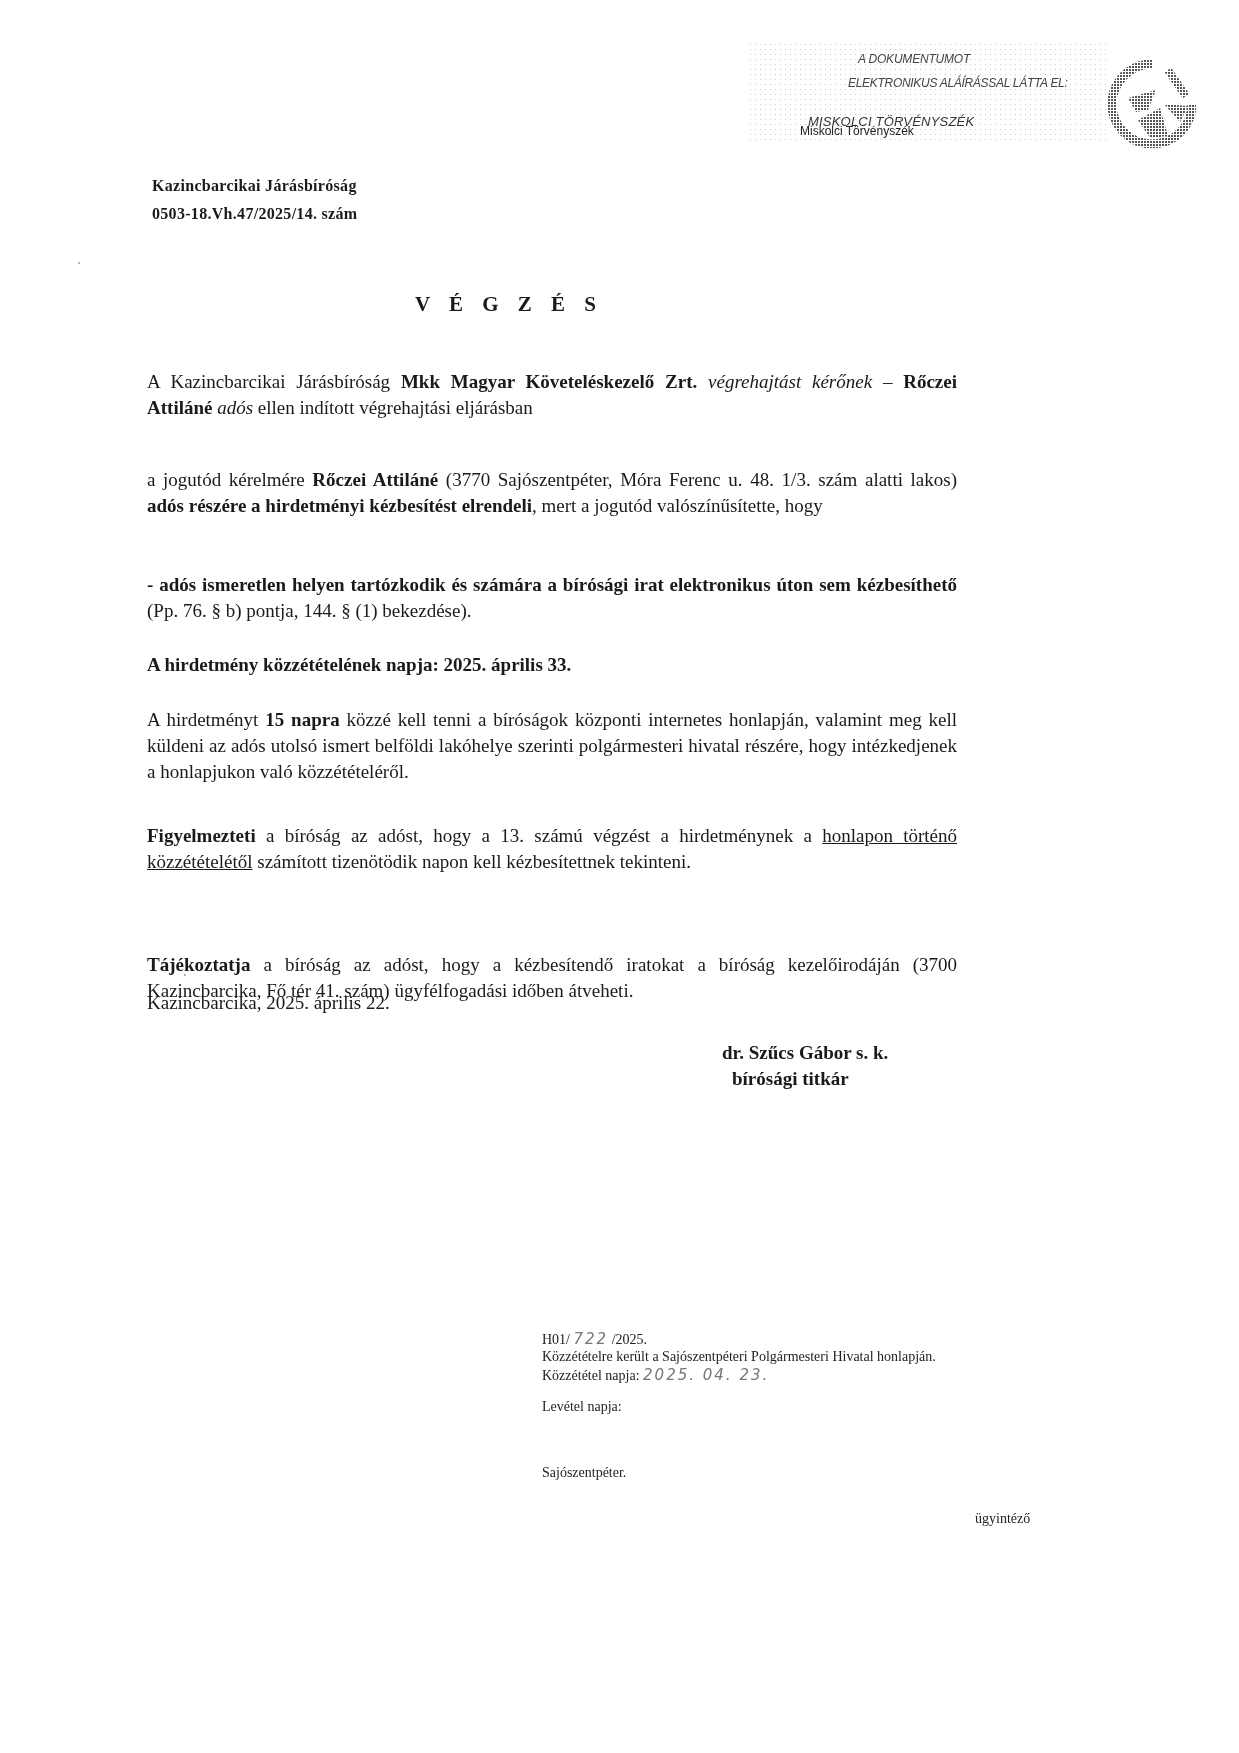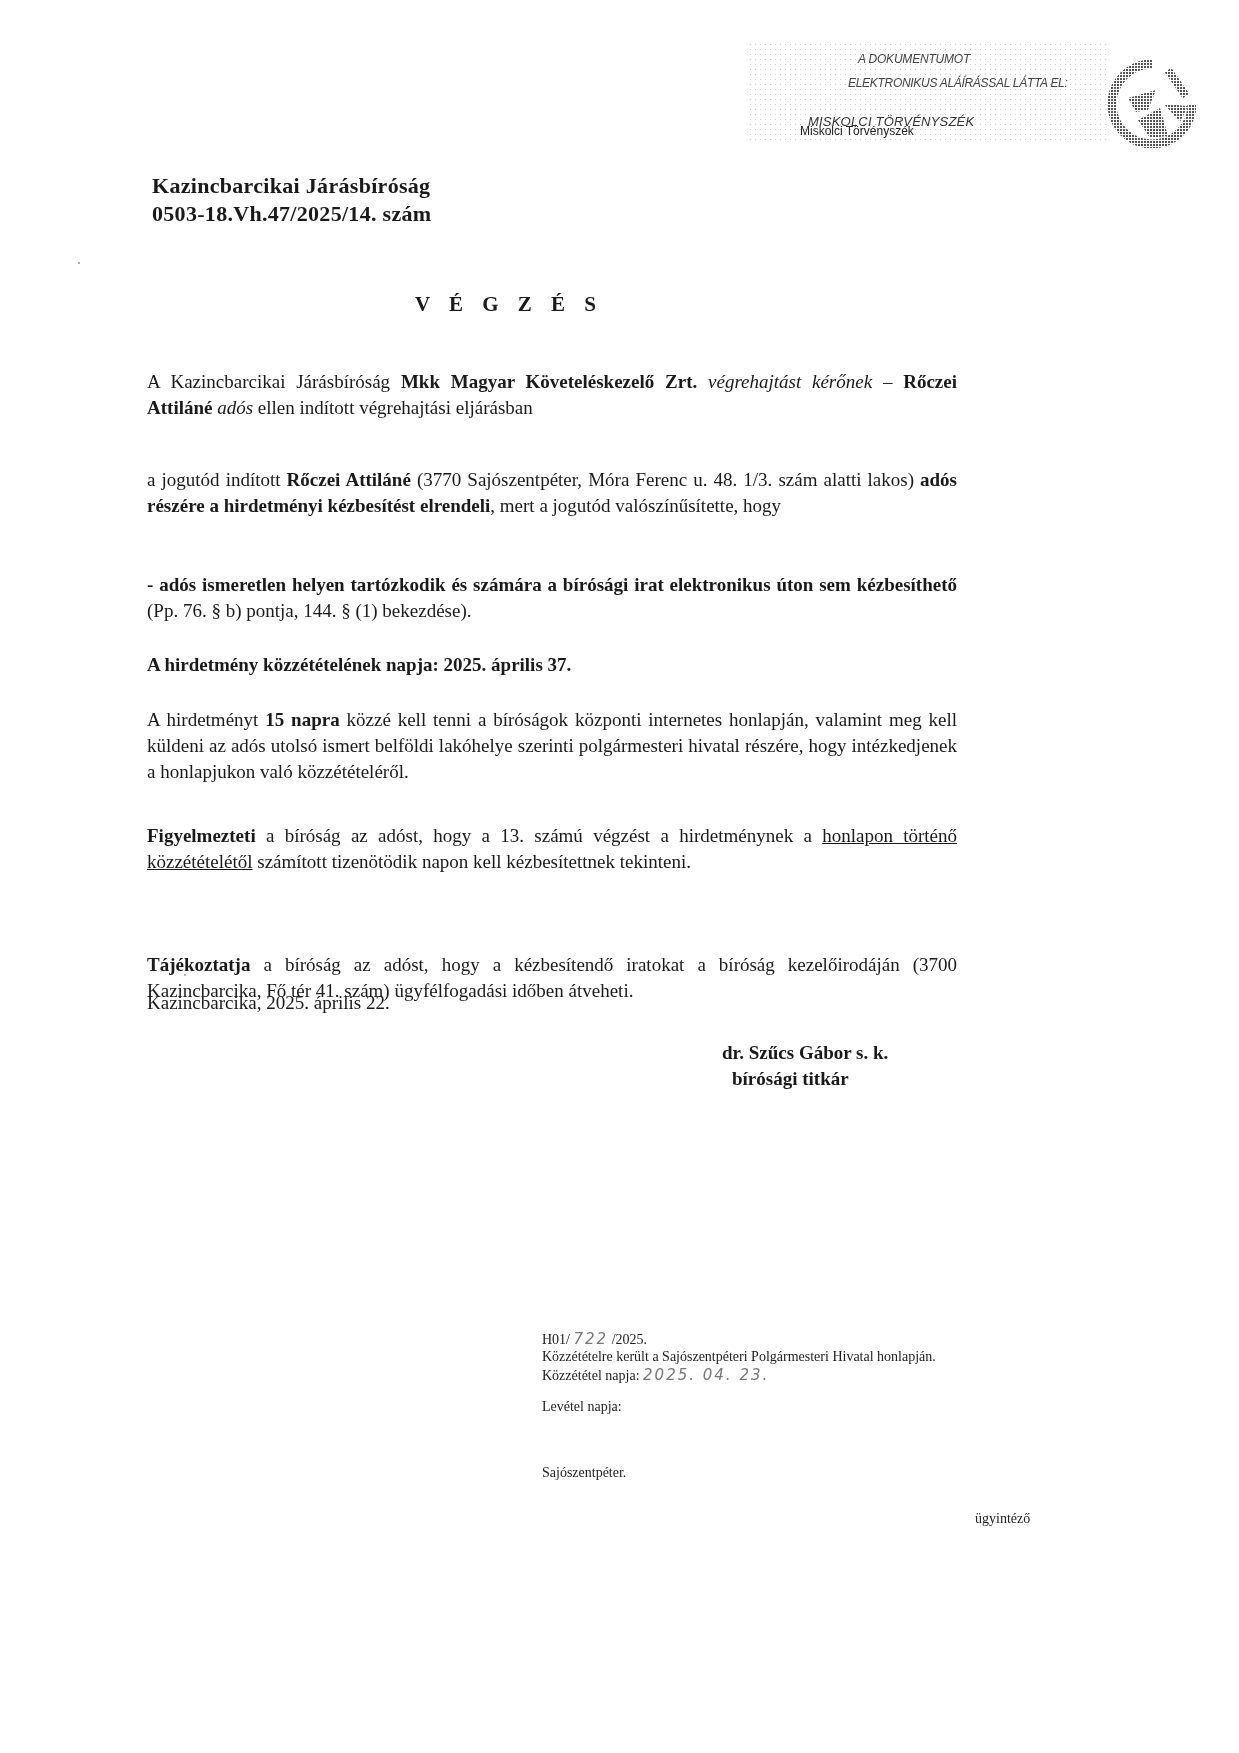--- a/index.html
+++ b/index.html
@@ -8,21 +8,21 @@
   .abs { position: absolute; }
   .stamp { left: 748px; top: 42px; width: 470px; height: 120px; }
   .stamp-bg { left: 0; top: 0; width: 360px; height: 100px;
     background-image: radial-gradient(#c8c8c8 0.8px, transparent 1px);
     background-size: 5px 5px; opacity: 0.9; }
   .stamp-line1 { left: 110px; top: 10px; font-family: "Liberation Sans", sans-serif; font-style: italic; font-size: 12px; color: #444; letter-spacing: -0.2px; }
   .stamp-line2 { left: 100px; top: 34px; font-family: "Liberation Sans", sans-serif; font-style: italic; font-size: 12px; color: #444; letter-spacing: -0.3px; }
   .stamp-court { left: 60px; top: 72px; font-family: "Liberation Sans", sans-serif; font-style: italic; font-size: 13px; color: #333; letter-spacing: 0.2px; }
   .stamp-court2 { left: 52px; top: 82px; font-family: "Liberation Sans", sans-serif; font-size: 12px; color: #222; }
   .stamp-logo { left: 360px; top: 18px; width: 88px; height: 88px; }
-  .header { left: 152px; top: 172px; font-weight: bold; font-size: 22px; line-height: 28px; letter-spacing: 0.3px; }
+  .header { left: 152px; top: 172px; font-weight: bold; font-size: 16px; line-height: 28px; letter-spacing: 0.3px; }
   .title { left: 0; width: 1018px; top: 292px; text-align: center; font-weight: bold; font-size: 21px; letter-spacing: 7px; }
   .para { left: 147px; width: 810px; font-size: 19px; line-height: 26px; text-align: justify; }
   .para b { font-weight: bold; }
   .para i { }
   .u { text-decoration: underline; }
   .sig { left: 722px; top: 1040px; font-weight: bold; font-size: 19px; line-height: 26px; }
   .sig .l2 { padding-left: 10px; }
   .note { left: 542px; font-size: 14px; line-height: 18px; color: #222; }
   .hand { font-family: "DejaVu Sans", sans-serif; font-style: italic; color: #777; font-size: 15px; letter-spacing: 2px; }
   .dot { width: 2px; height: 2px; background: #999; border-radius: 1px; }
@@ -58,29 +58,29 @@
   <div>0503-18.Vh.47/2025/14. szám</div>
 </div>
 
 <div class="abs title">V É G Z É S</div>
 
 <div class="abs para" style="top:369px;">
   <span>A Kazincbarcikai Járásbíróság </span><b>Mkk Magyar Követeléskezelő Zrt.</b><i> végrehajtást kérőnek</i><span> – </span><b>Rőczei Attiláné</b><i> adós</i><span> ellen indított végrehajtási eljárásban</span>
 </div>
 
 <div class="abs para" style="top:467px;">
-  <span>a jogutód indított </span><b>Rőczei Attiláné</b><span> (3770 Sajószentpéter, Móra Ferenc u. 48. 1/3. szám alatti lakos) </span><b>adós részére a hirdetményi kézbesítést elrendeli</b><span>, mert a jogutód valószínűsítette, hogy</span>
+  <span>a jogutód kérelmére </span><b>Rőczei Attiláné</b><span> (3770 Sajószentpéter, Móra Ferenc u. 48. 1/3. szám alatti lakos) </span><b>adós részére a hirdetményi kézbesítést elrendeli</b><span>, mert a jogutód valószínűsítette, hogy</span>
 </div>
 
 <div class="abs para" style="top:572px;">
   <b>- adós ismeretlen helyen tartózkodik és számára a bírósági irat elektronikus úton sem kézbesíthető</b><span> (Pp. 76. § b) pontja, 144. § (1) bekezdése).</span>
 </div>
 
 <div class="abs para" style="top:652px;">
-  <b>A hirdetmény közzétételének napja: 2025. április 37.</b>
+  <b>A hirdetmény közzétételének napja: 2025. április 33.</b>
 </div>
 
 <div class="abs para" style="top:707px;">
   <span>A hirdetményt </span><b>15 napra</b><span> közzé kell tenni a bíróságok központi internetes honlapján, valamint meg kell küldeni az adós utolsó ismert belföldi lakóhelye szerinti polgármesteri hivatal részére, hogy intézkedjenek a honlapjukon való közzétételéről.</span>
 </div>
 
 <div class="abs para" style="top:823px;">
   <b>Figyelmezteti</b><span> a bíróság az adóst, hogy a 13. számú végzést a hirdetménynek a </span><span class="u">honlapon történő közzétételétől</span><span> számított tizenötödik napon kell kézbesítettnek tekinteni.</span>
 </div>
 

